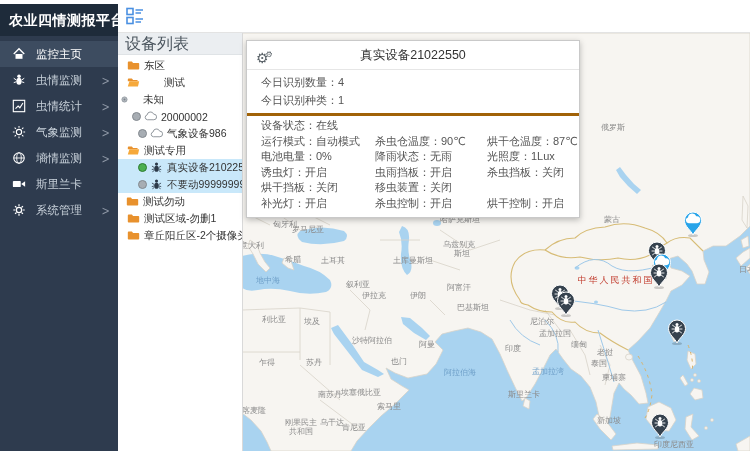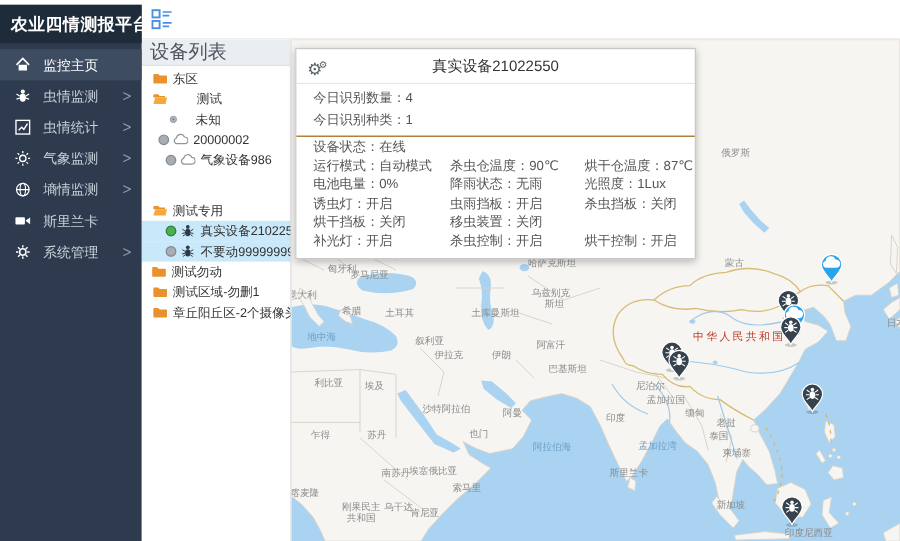--- a/index.html
+++ b/index.html
@@ -38,21 +38,21 @@
   .map svg{display:block;}
   .map text{font-family:"Liberation Sans","DejaVu Sans",sans-serif;font-size:8px;fill:#8b8b8b;text-anchor:middle;}
   .map text.sea{fill:#6fa0c9;}
   .map text.cn{fill:#c0392b;font-size:9px;letter-spacing:2px;}
   .pshadow{fill:rgba(0,0,0,.18);}
   
   .popup{position:absolute;left:246px;top:40px;width:332px;background:#fff;border:1px solid #c9c9c9;box-shadow:0 2px 6px rgba(0,0,0,.25);z-index:7;font-size:11px;color:#555;}
   .popup-header{height:28px;line-height:28px;border-bottom:1px solid #e6e6e6;position:relative;text-align:center;color:#333;font-size:12.5px;}
   .popup-gear{position:absolute;left:9px;top:0;cursor:pointer;color:#5a6268;font-family:"DejaVu Sans",sans-serif;font-size:14px;}
   .popup-gear .g2{font-size:8px;vertical-align:super;margin-left:-3px;}
-  .popup-stats{padding:3px 4px 4px 14px;border-bottom:1px solid #a16207;}
+  .popup-stats{padding:3px 4px 4px 14px;border-bottom:3px solid #a16207;}
   .popup-stats div{line-height:18px;}
   .popup-grid{padding:2px 0 5px 14px;}
   .prow{display:grid;grid-template-columns:114px 112px 1fr;line-height:15.6px;}
   .pcell{white-space:nowrap;}
 </style>
 </head>
 <body>
 
 <div class="sidebar">
   <div class="app-title">农业四情测报平台</div>
@@ -153,21 +153,21 @@
       </div>
       <div class="trow" style="padding-left: 9px; gap: 20px;">
         <span class="ticon">
           <svg viewBox="0 0 16 16">
             <path d="M1,4.2 Q1,3.2 2,3.2 H6 L7.5,4.8 H13 V6.5 H1 Z" fill="#e8912d"></path>
             <path d="M1,13 L3,6.5 H15 L13.5,13 Z" fill="#f6a93b"></path>
           </svg>
         </span>
         <span class="tlabel">测试</span>
       </div>
-      <div class="trow" style="padding-left: 20px;">
+      <div class="trow" style="">
         <span class="ticon" style="margin-right:12px">
           <svg viewBox="0 0 16 16">
             <circle cx="8" cy="8" r="3.2" fill="#b6bcc2" stroke="#8d949b" stroke-width="1"></circle>
             <circle cx="8" cy="8" r="1.2" fill="#7c838a"></circle>
           </svg>
         </span>
         <span class="tlabel">未知</span>
       </div>
       <div class="trow" style="padding-left: 14px;">
         <span class="dot gray"></span>
@@ -180,21 +180,21 @@
       </div>
       <div class="trow" style="padding-left: 20px;">
         <span class="dot gray"></span>
         <span class="ticon">
           <svg viewBox="0 0 16 16">
             <path d="M4.2,12 a3,3 0 0 1 -0.4,-5.9 a4.2,4.2 0 0 1 8.1,-1 a3,3 0 0 1 0.3,6.9 Z" fill="none" stroke="#8f959b" stroke-width="1.2"></path>
           </svg>
         </span>
         <span class="tlabel">气象设备986</span>
       </div>
-      <div class="trow" style="padding-left: 9px; margin-top: 25px;">
+      <div class="trow" style="padding-left: 9px;">
         <span class="ticon">
           <svg viewBox="0 0 16 16">
             <path d="M1,4.2 Q1,3.2 2,3.2 H6 L7.5,4.8 H13 V6.5 H1 Z" fill="#e8912d"></path>
             <path d="M1,13 L3,6.5 H15 L13.5,13 Z" fill="#f6a93b"></path>
           </svg>
         </span>
         <span class="tlabel">测试专用</span>
       </div>
       <div class="trow sel" style="padding-left: 20px;">
         <span class="dot green"></span>

